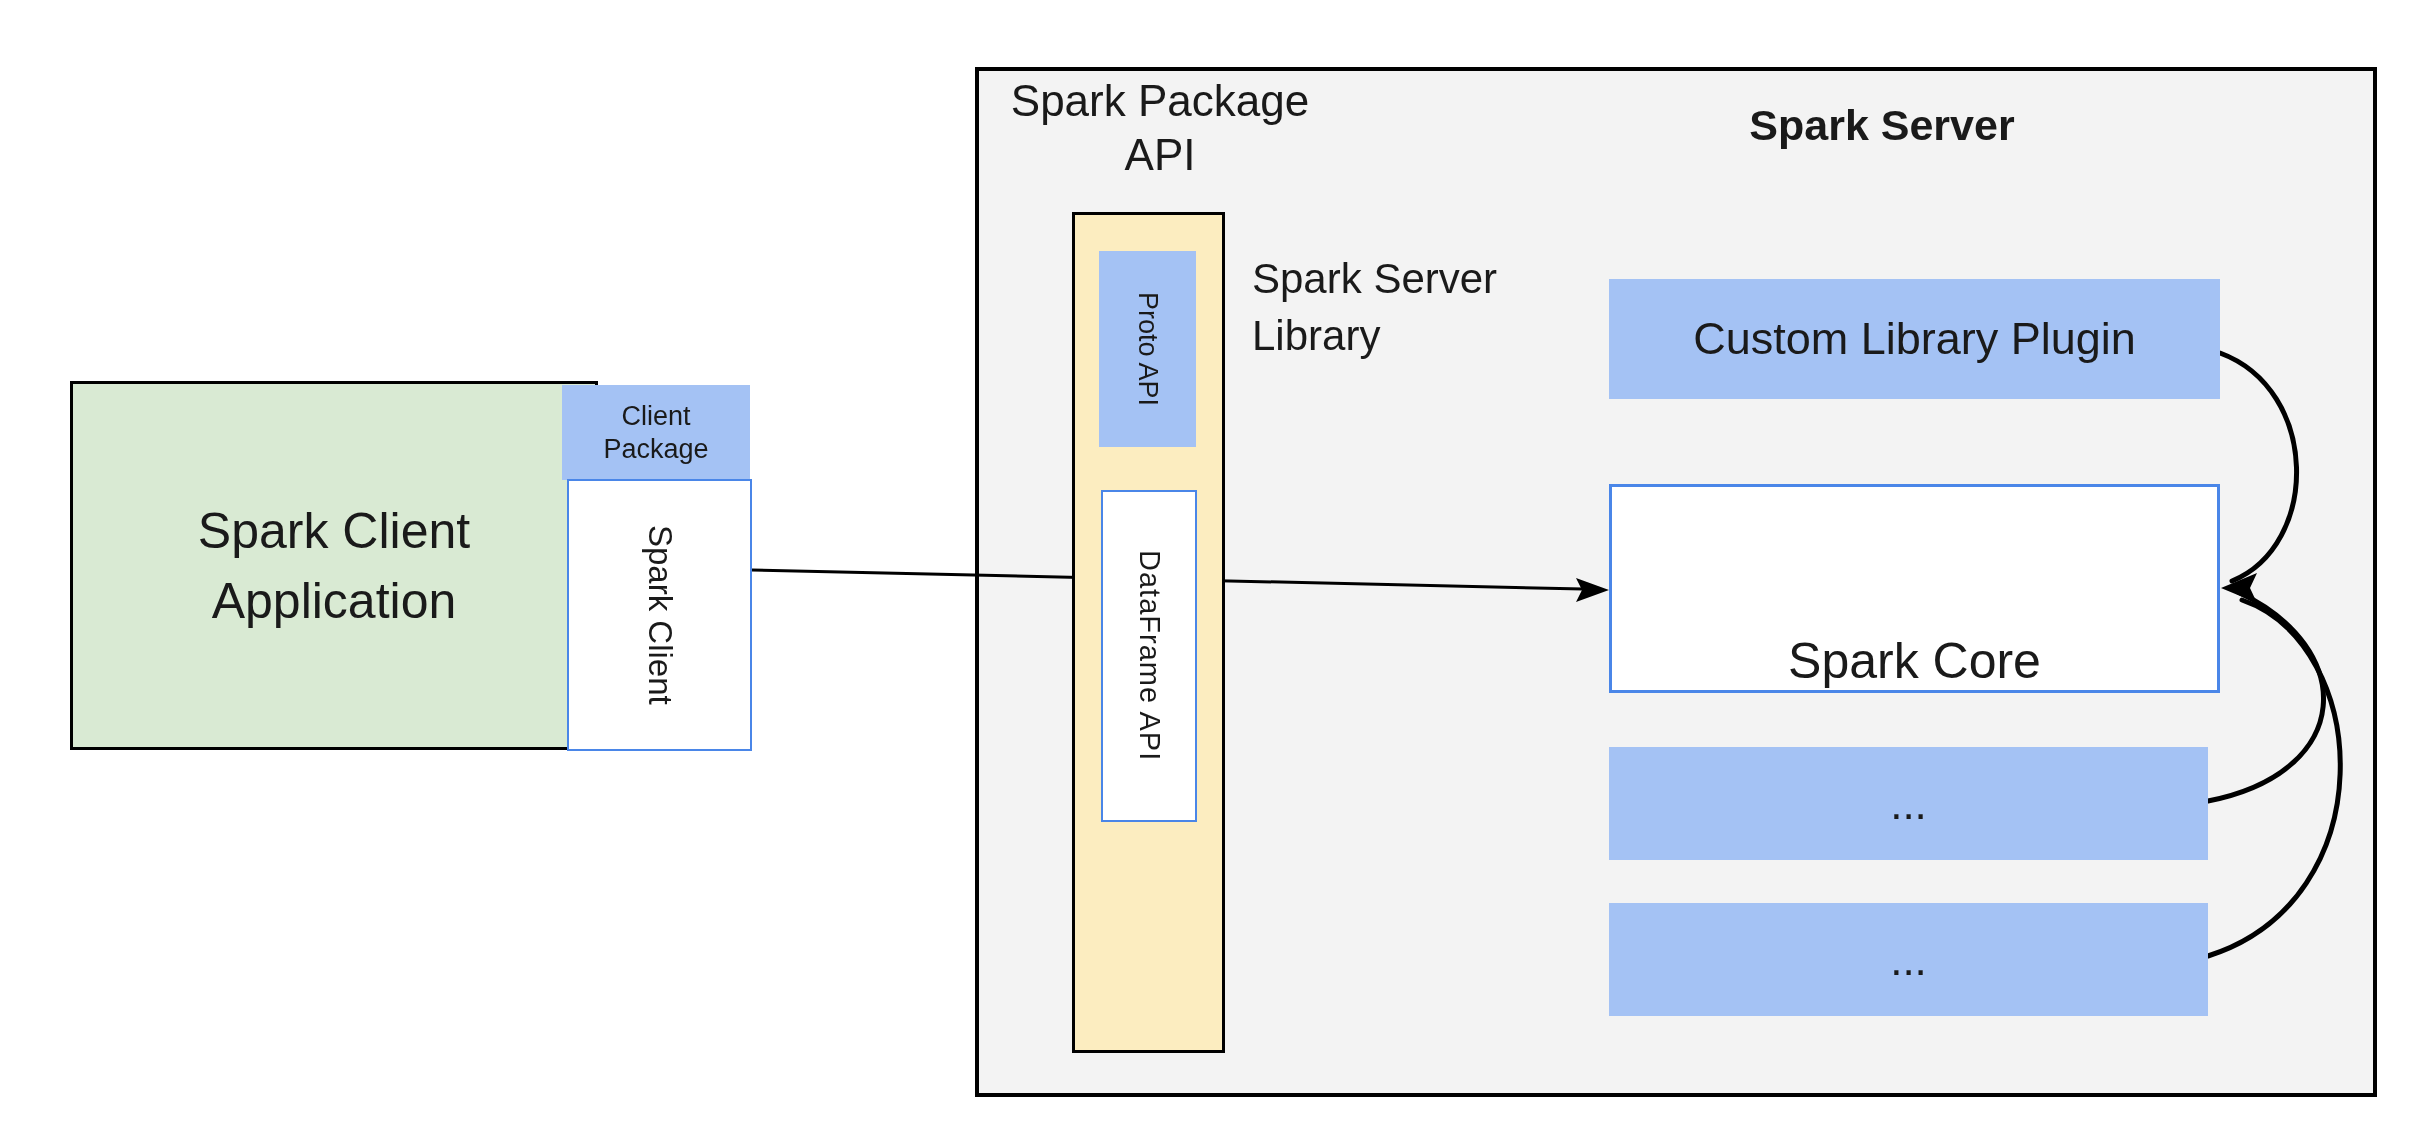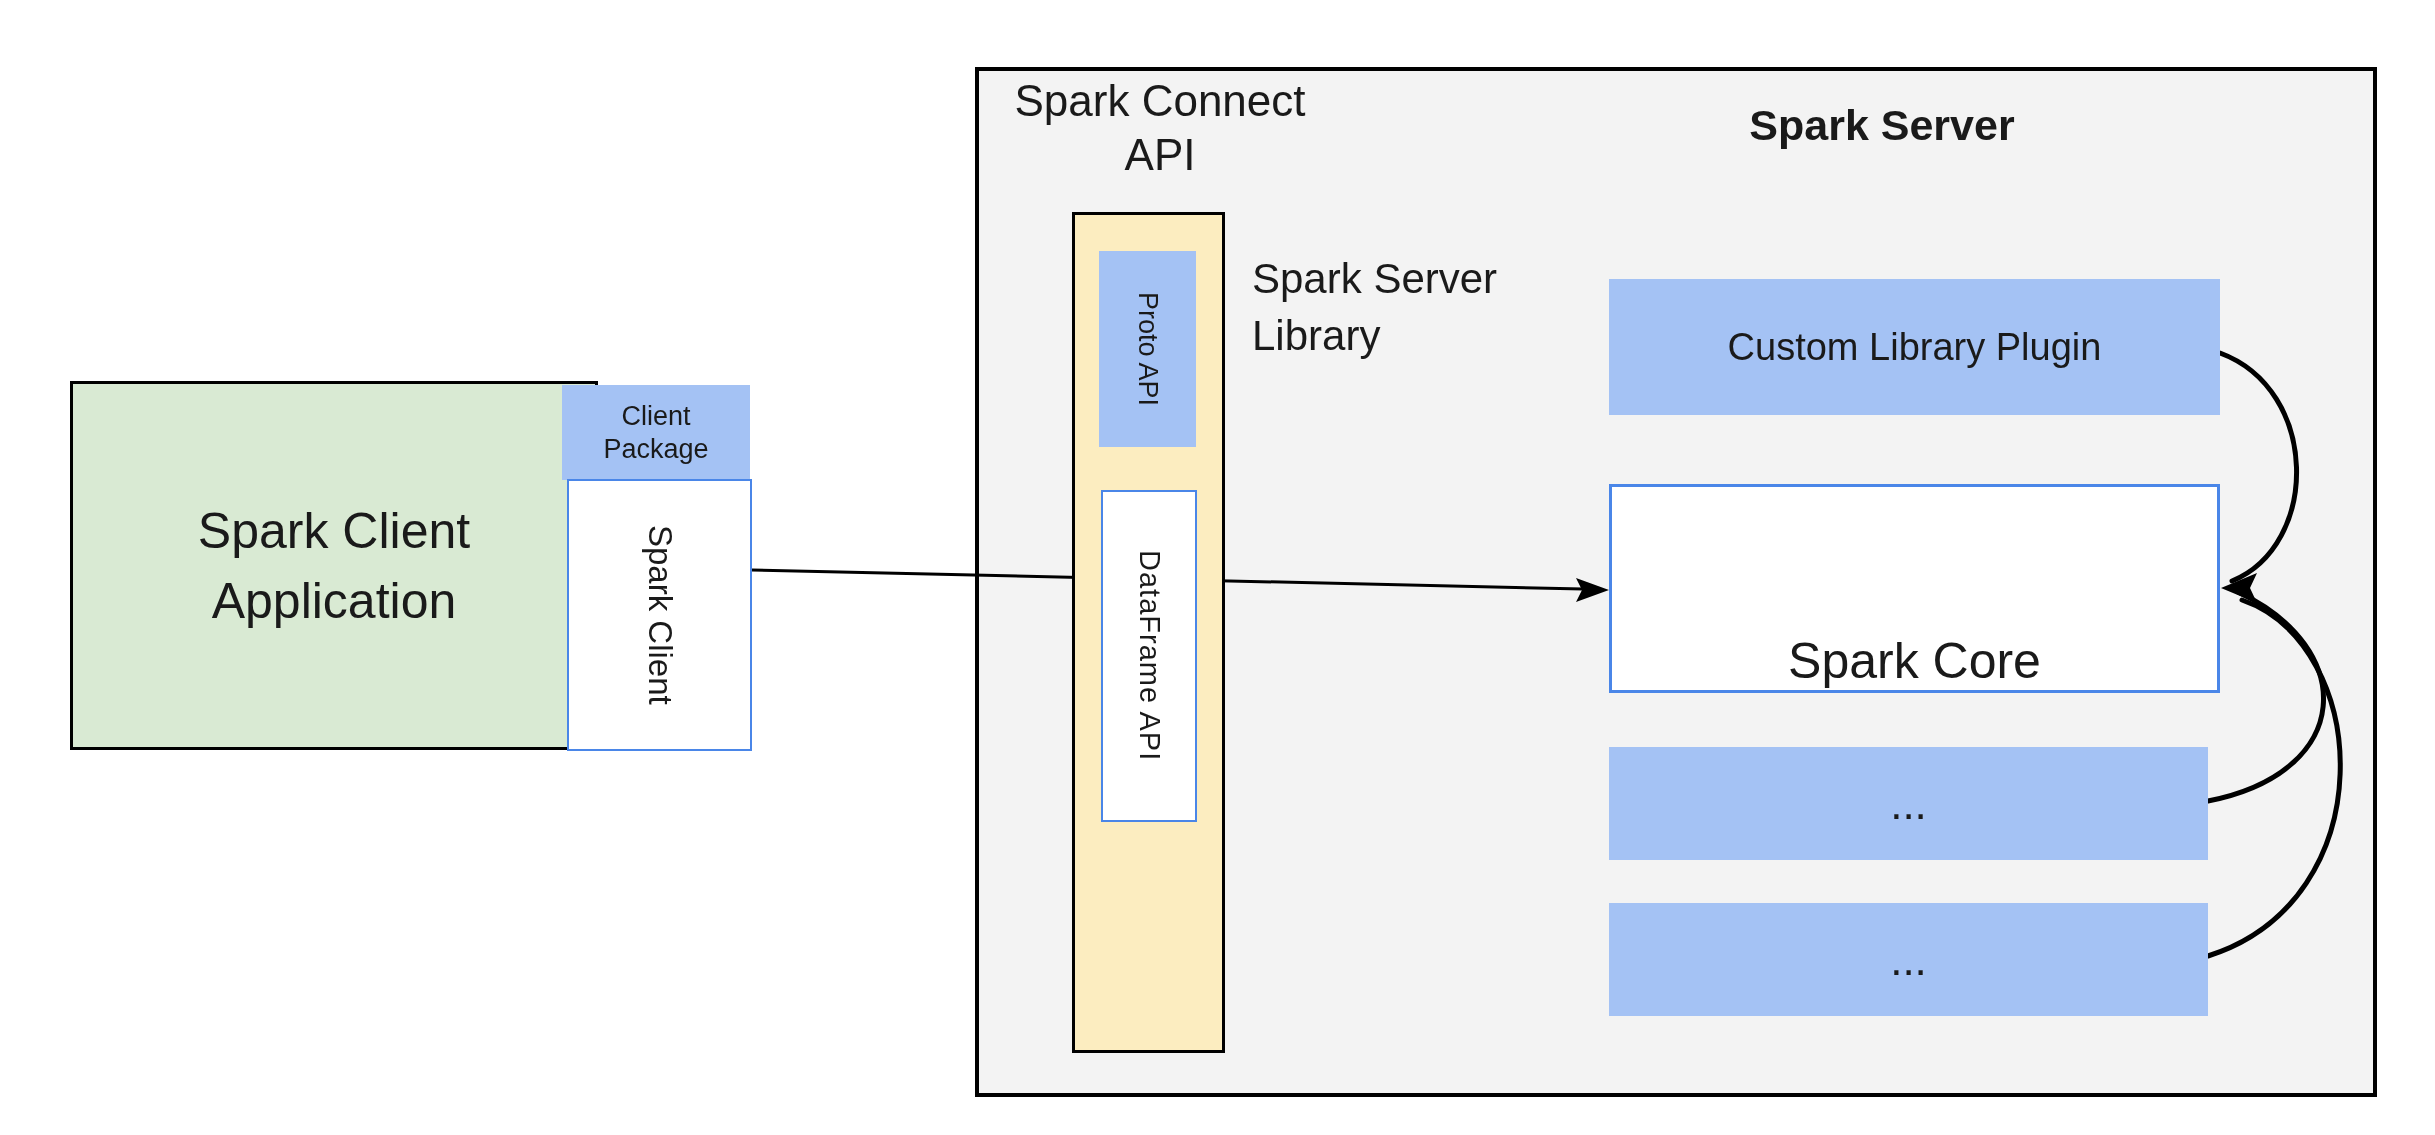--- a/index.html
+++ b/index.html
@@ -26,21 +26,21 @@
   .lbl{z-index:12;}
   
   .green-box{left:70px;top:381px;width:528px;height:369px;background:var(--green-fill);border:3px solid var(--line-black);}
   .green-box .inner{width:430px;font-size:50px;line-height:70px;}
   .package-box{left:562px;top:385px;width:188px;height:95px;background:var(--blue-fill);}
   .package-box .inner{width:150px;font-size:27px;line-height:33px;}
   .client-box{left:567px;top:479px;width:185px;height:272px;background:#fff;border:2px solid var(--blue-border);}
   .tan-box{left:1072px;top:212px;width:153px;height:841px;background:var(--tan-fill);border:3px solid var(--line-black);}
   .proto-box{left:1099px;top:251px;width:97px;height:196px;background:var(--blue-fill);}
   .dataframe-box{left:1101px;top:490px;width:96px;height:332px;background:#fff;border:2px solid var(--blue-border);}
-  .plugin-box{left:1609px;top:279px;width:611px;height:136px;background:var(--blue-fill);font-size:38px;}
+  .plugin-box{left:1609px;top:279px;width:611px;height:120px;background:var(--blue-fill);font-size:45px;}
   .core-box{left:1609px;top:484px;width:611px;height:209px;background:#fff;border:3px solid var(--blue-border);font-size:50px;align-items:flex-end;}
   .dots-box{left:1609px;width:599px;height:113px;background:var(--blue-fill);font-size:44px;}
   .dots-1{top:747px;}
   .dots-2{top:903px;}
   
   .vtext{writing-mode:vertical-rl;text-orientation:mixed;white-space:nowrap;}
   .client-box .vtext{font-size:33px;}
   .proto-box .vtext{font-size:27px;}
   .dataframe-box .vtext{font-size:29px;letter-spacing:1px;}
   
@@ -69,21 +69,21 @@
   </div>
 
   <div class="abs box package-box">
     <div class="inner">Client Package</div>
   </div>
 
   <div class="abs box client-box">
     <div class="vtext">Spark Client</div>
   </div>
 
-  <div class="abs lbl connect-api-label">Spark Connect API</div>
+  <div class="abs lbl connect-api-label">Spark Package API</div>
 
   <div class="abs box tan-box"></div>
 
   <div class="abs box proto-box">
     <div class="vtext">Proto API</div>
   </div>
 
   <div class="abs box dataframe-box">
     <div class="vtext">DataFrame API</div>
   </div>

